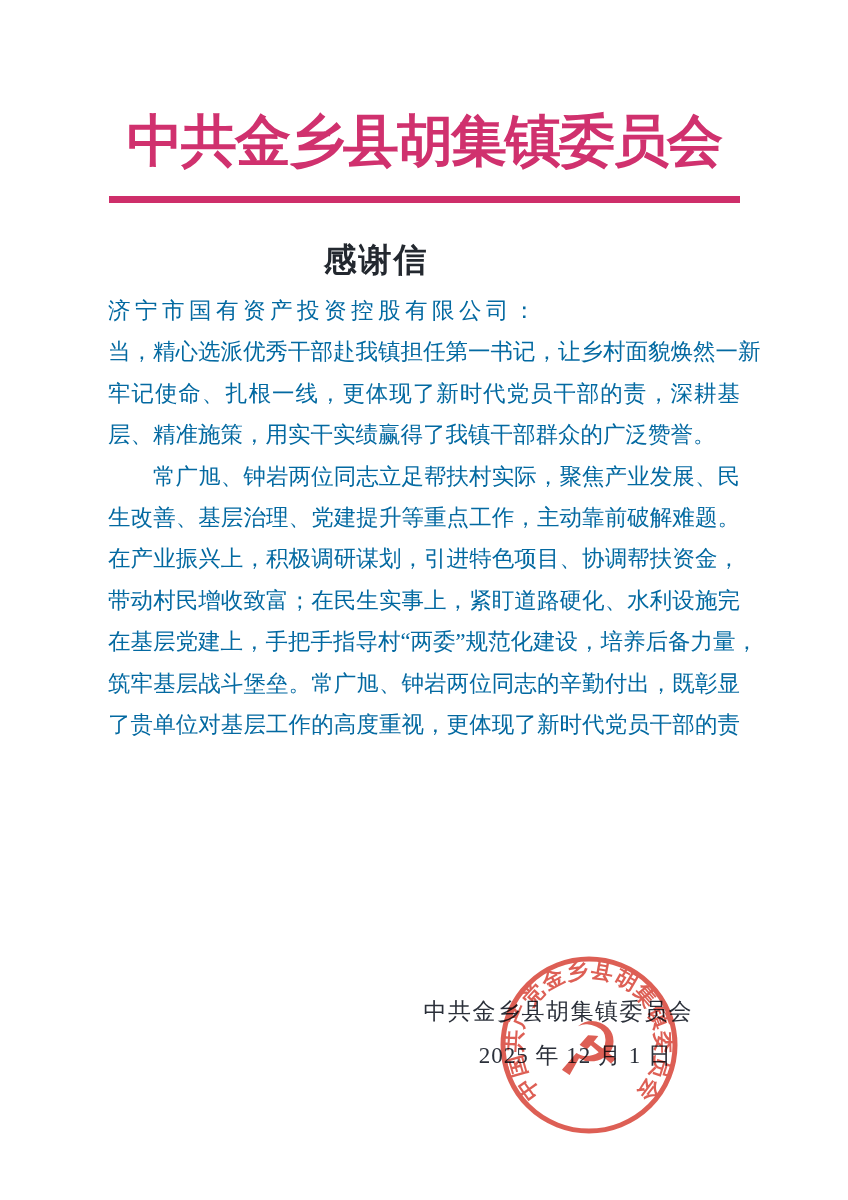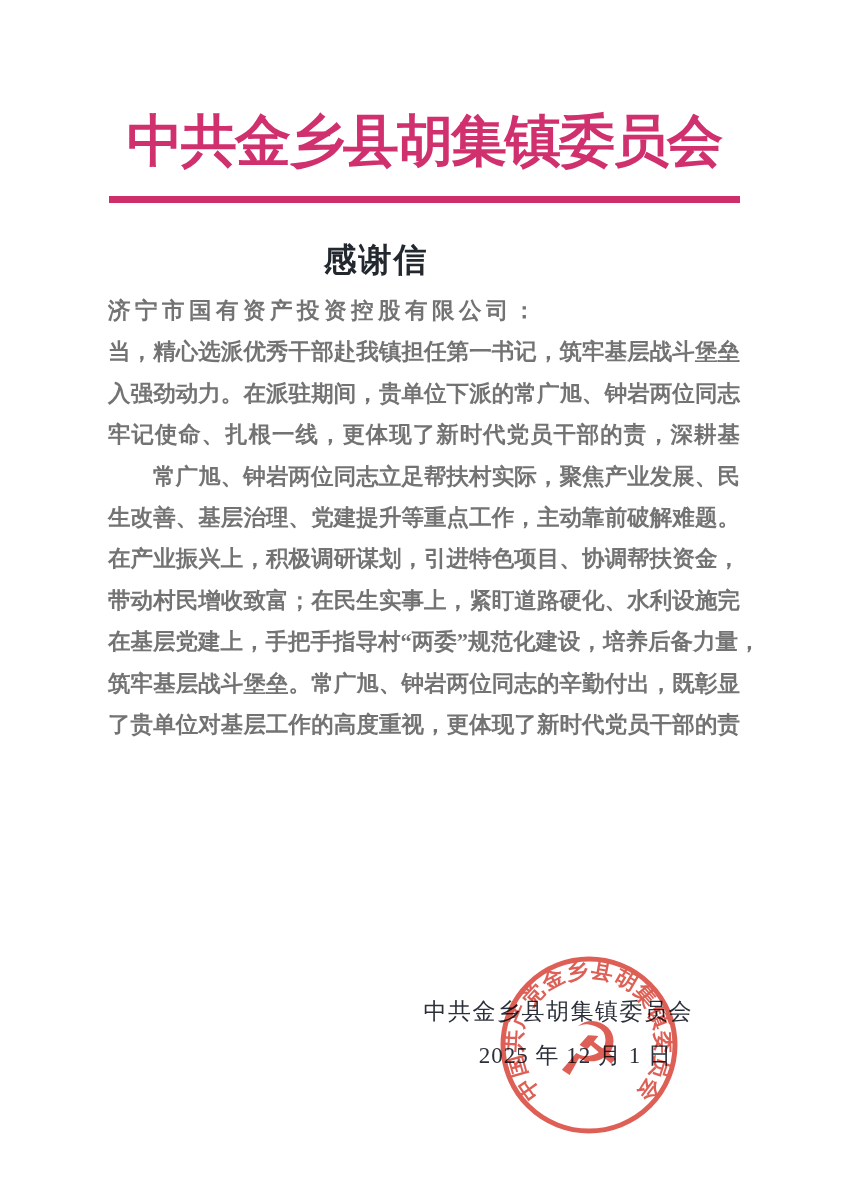--- a/index.html
+++ b/index.html
@@ -37,22 +37,21 @@
     font-weight: 700;
     color: #23282f;
     letter-spacing: 2px;
     padding-left: 16px;
   }
   .letter-body {
     position: absolute;
     left: 108px; top: 290px;
     width: 632px;
     font-size: 22.5px;
-    color: #737373;
-    font-weight: bold;
+    color: #0369a1;
   }
   .line {
     height: 41.4px;
     line-height: 41.4px;
     text-align: justify;
     text-align-last: justify;
     white-space: nowrap;
   }
   .line.salutation {
     text-align-last: left;
@@ -95,23 +94,23 @@
 
 <div class="letterhead-title">中共金乡县胡集镇委员会</div>
 <div class="letterhead-rule"></div>
 
 <div class="doc-title">感谢信</div>
 
 <div class="letter-body">
   <div class="line salutation">济宁市国有资产投资控股有限公司：</div>
   <div id="paragraphs">
       <div>
-        <div class="line">当，精心选派优秀干部赴我镇担任第一书记，筑牢基层战斗堡垒</div>
-        <div class="line">入强劲动力。在派驻期间，贵单位下派的常广旭、钟岩两位同志</div>
+        <div class="line">当，精心选派优秀干部赴我镇担任第一书记，让乡村面貌焕然一新</div>
         <div class="line">牢记使命、扎根一线，更体现了新时代党员干部的责，深耕基</div>
+        <div class="line lastline">层、精准施策，用实干实绩赢得了我镇干部群众的广泛赞誉。</div>
       </div>
       <div>
         <div class="line indent">常广旭、钟岩两位同志立足帮扶村实际，聚焦产业发展、民</div>
         <div class="line">生改善、基层治理、党建提升等重点工作，主动靠前破解难题。</div>
         <div class="line">在产业振兴上，积极调研谋划，引进特色项目、协调帮扶资金，</div>
         <div class="line">带动村民增收致富；在民生实事上，紧盯道路硬化、水利设施完</div>
         <div class="line">在基层党建上，手把手指导村“两委”规范化建设，培养后备力量，</div>
         <div class="line">筑牢基层战斗堡垒。常广旭、钟岩两位同志的辛勤付出，既彰显</div>
         <div class="line">了贵单位对基层工作的高度重视，更体现了新时代党员干部的责</div>
       </div>

